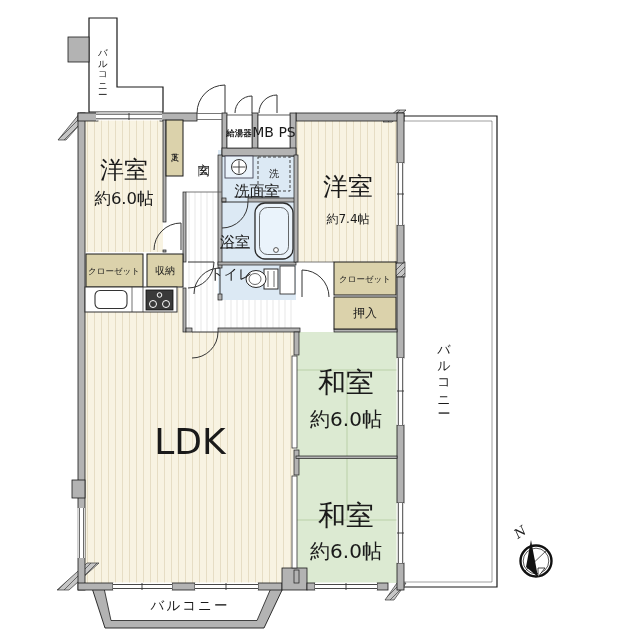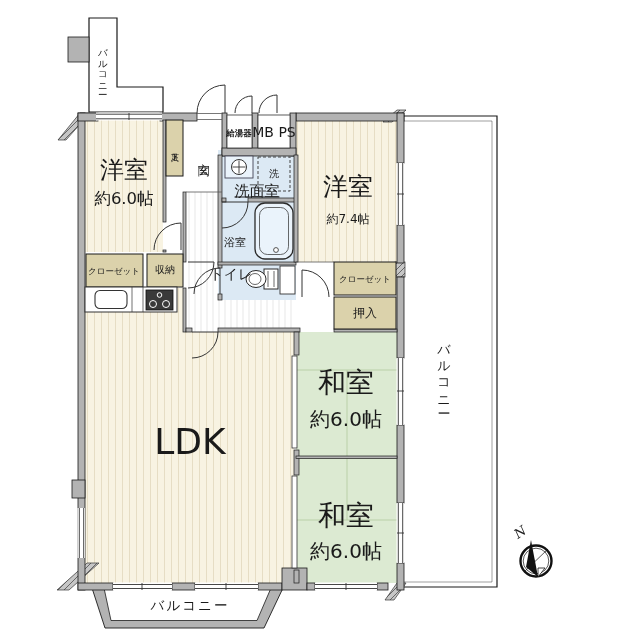--- a/index.html
+++ b/index.html
@@ -254,25 +254,25 @@
 
 <div class="lbl" style="left:124px;top:170px;font-size:24px;">洋室</div>
 <div class="lbl" style="left:124px;top:199px;font-size:16.5px;">約6.0帖</div>
 
 <div class="lbl v" style="left:174px;top:147px;font-size:8px;">下足入</div>
 <div class="lbl v" style="left:203px;top:156px;font-size:11.5px;letter-spacing:2px;">玄関</div>
 <div class="lbl" style="left:239px;top:133px;font-size:8.5px;font-weight:bold;">給湯器</div>
 <div class="lbl" style="left:274px;top:132px;font-size:14px;">MB PS</div>
 <div class="lbl" style="left:274px;top:174px;font-size:10px;">洗</div>
 <div class="lbl" style="left:257px;top:191px;font-size:15px;text-decoration:underline;">洗面室</div>
-<div class="lbl" style="left:235px;top:242px;font-size:11px;">浴室</div>
+<div class="lbl" style="left:235px;top:242px;font-size:15px;text-decoration:underline;">浴室</div>
 <div class="lbl" style="left:231px;top:274px;font-size:14px;">トイレ</div>
 
 <div class="lbl" style="left:114px;top:271px;font-size:8.5px;">クローゼット</div>
-<div class="lbl" style="left:165px;top:271px;font-size:10px;font-family:Liberation Mono, monospace;">収納</div>
+<div class="lbl" style="left:165px;top:271px;font-size:10px;">収納</div>
 
 <div class="lbl" style="left:348px;top:186px;font-size:25px;">洋室</div>
 <div class="lbl" style="left:348px;top:219px;font-size:12px;text-align:center;">約7.4帖</div>
 
 <div class="lbl" style="left:365px;top:279px;font-size:8.5px;">クローゼット</div>
 <div class="lbl" style="left:365px;top:313px;font-size:12px;">押入</div>
 
 <div class="lbl" style="left:346px;top:383px;font-size:28px;">和室</div>
 <div class="lbl" style="left:346px;top:419px;font-size:20px;">約6.0帖</div>
 

